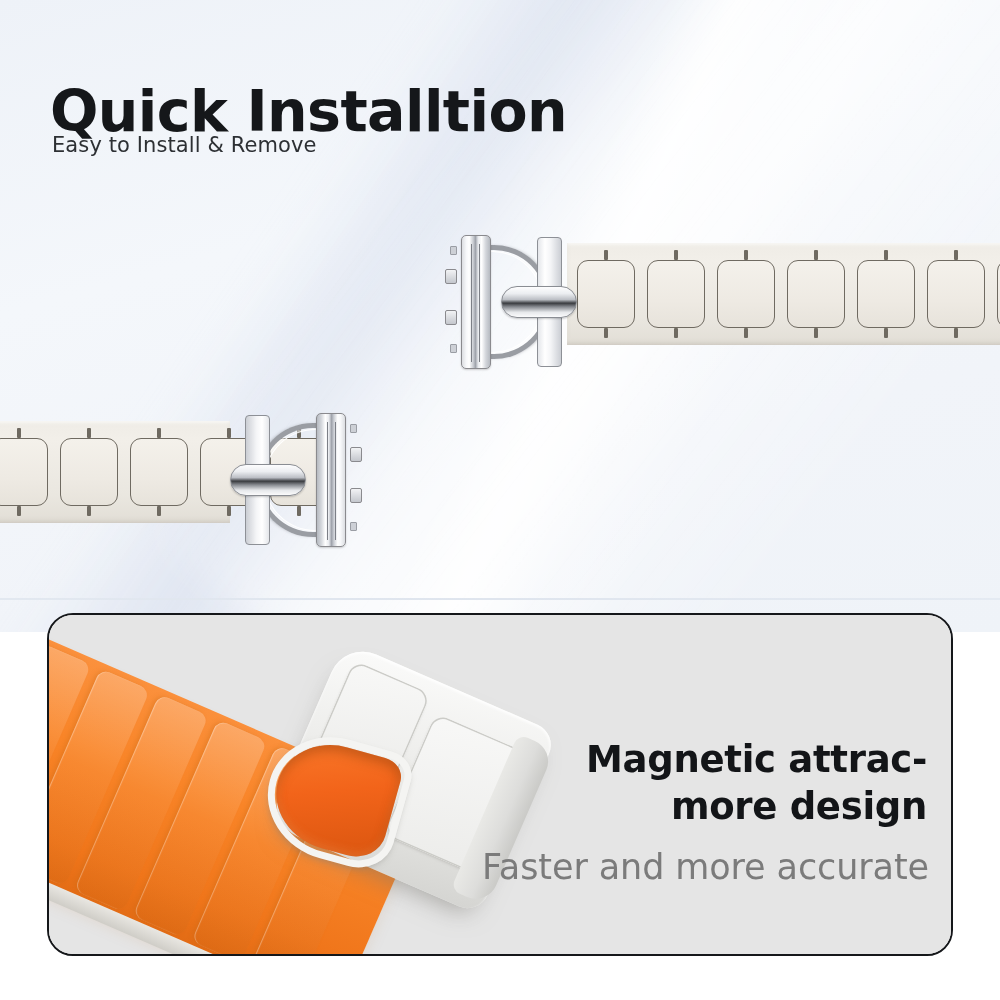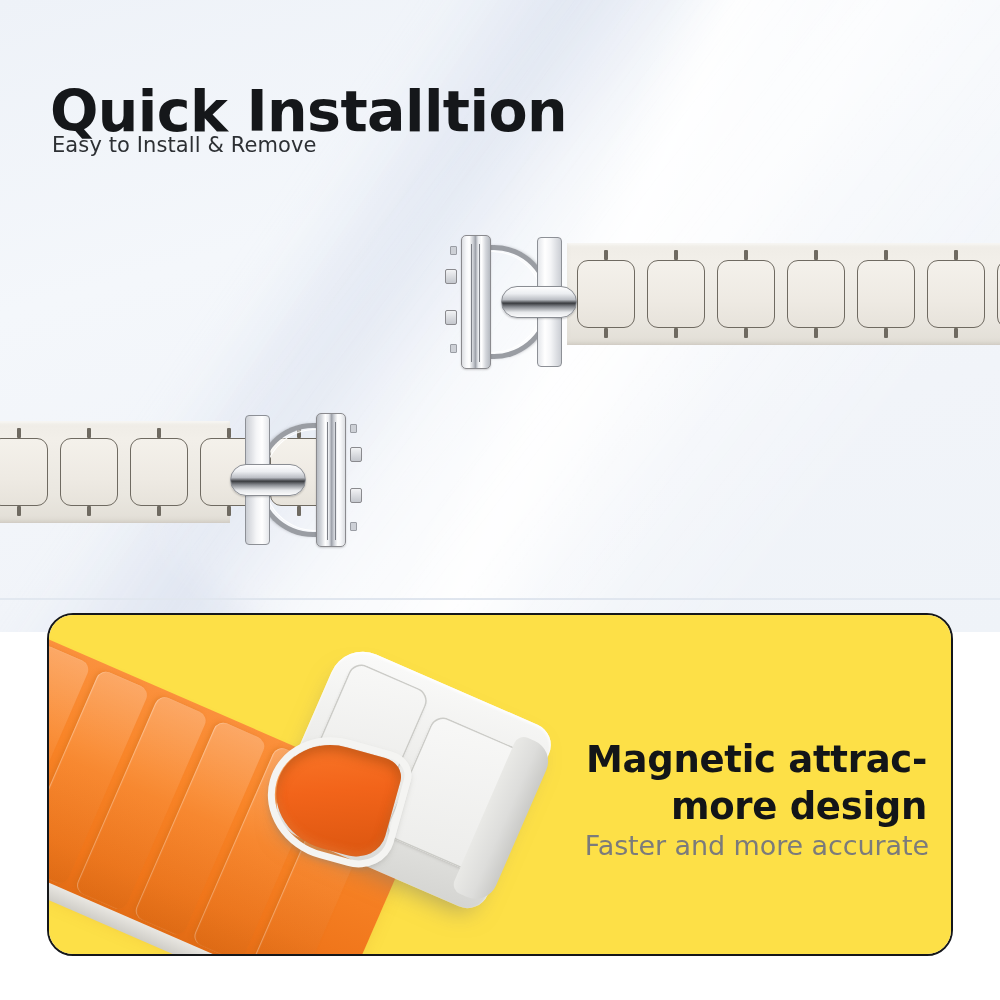--- a/index.html
+++ b/index.html
@@ -252,21 +252,21 @@
     border: 2px solid #15171a;
     border-radius: 26px;
     background: #ffffff;
     overflow: hidden;
     box-sizing: border-box;
   }
 
   .photo-inner {
     position: absolute;
     inset: 0;
-    background: #fde047;
+    background: #e5e5e5;
   }
 
   
   .orange-band {
     position: absolute;
     left: -190px;
     top: -58px;
     width: 620px;
     height: 226px;
     background: linear-gradient(178deg, #fb923f 0%, #f98528 38%, #f0761b 78%, #e06a14 100%);
@@ -366,23 +366,23 @@
     text-align: right;
     font-size: 37px;
     font-weight: 700;
     color: #131518;
     line-height: 1.28;
     letter-spacing: -0.3px;
   }
   .feature-sub {
     position: absolute;
     right: 22px;
-    top: 212px;
+    top: 228px;
     text-align: right;
-    font-size: 27px;
+    font-size: 35px;
     font-weight: 400;
     color: #7b7b7b;
     line-height: 1.42;
     letter-spacing: -0.1px;
   }
 </style>
 </head>
 <body>
 
 <div id="page">

